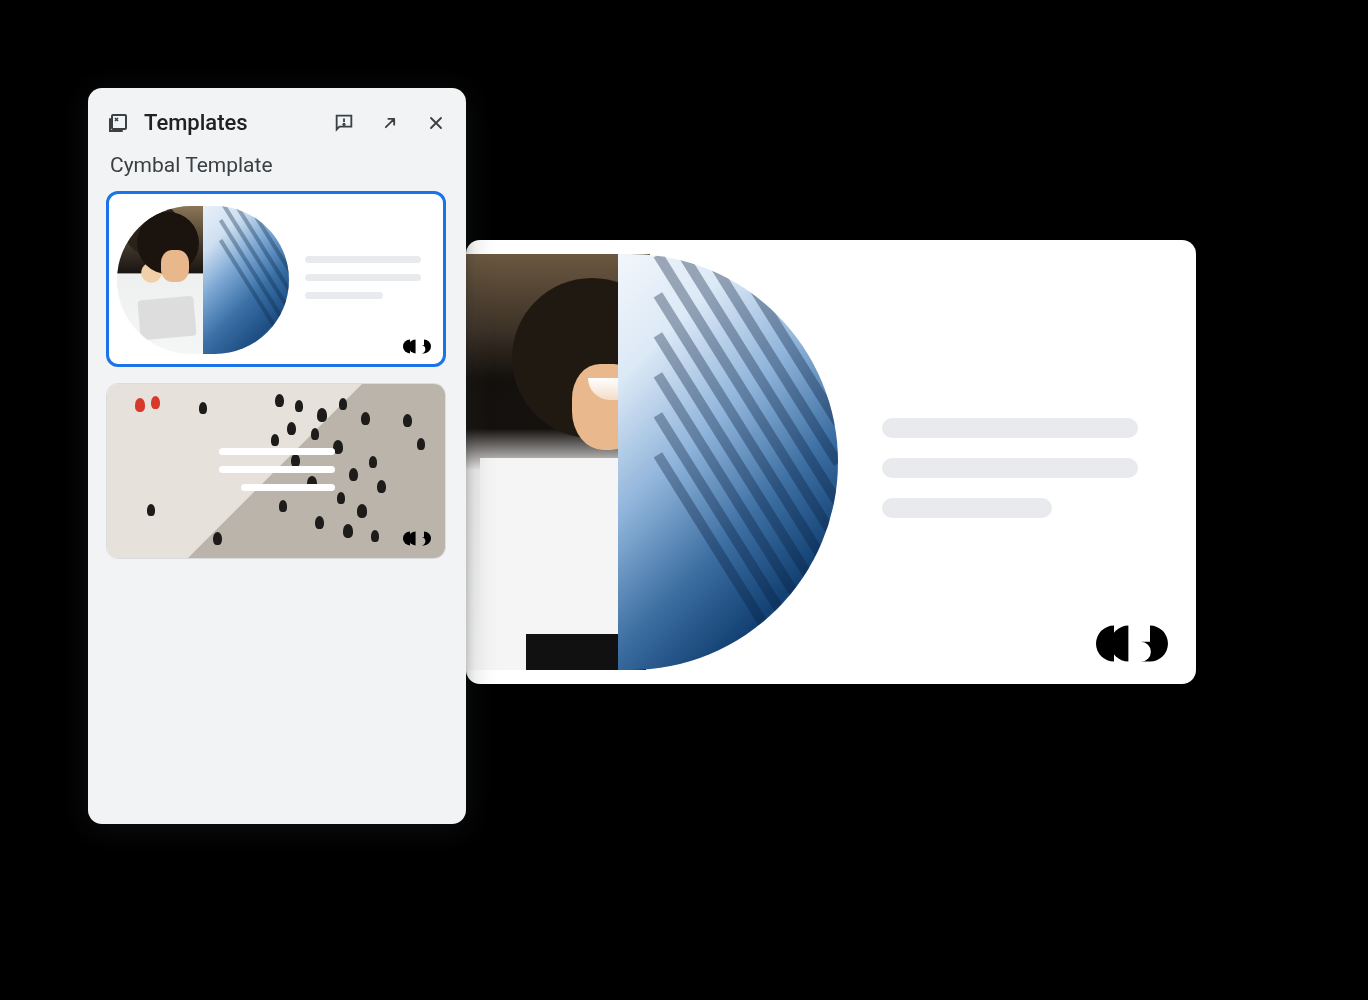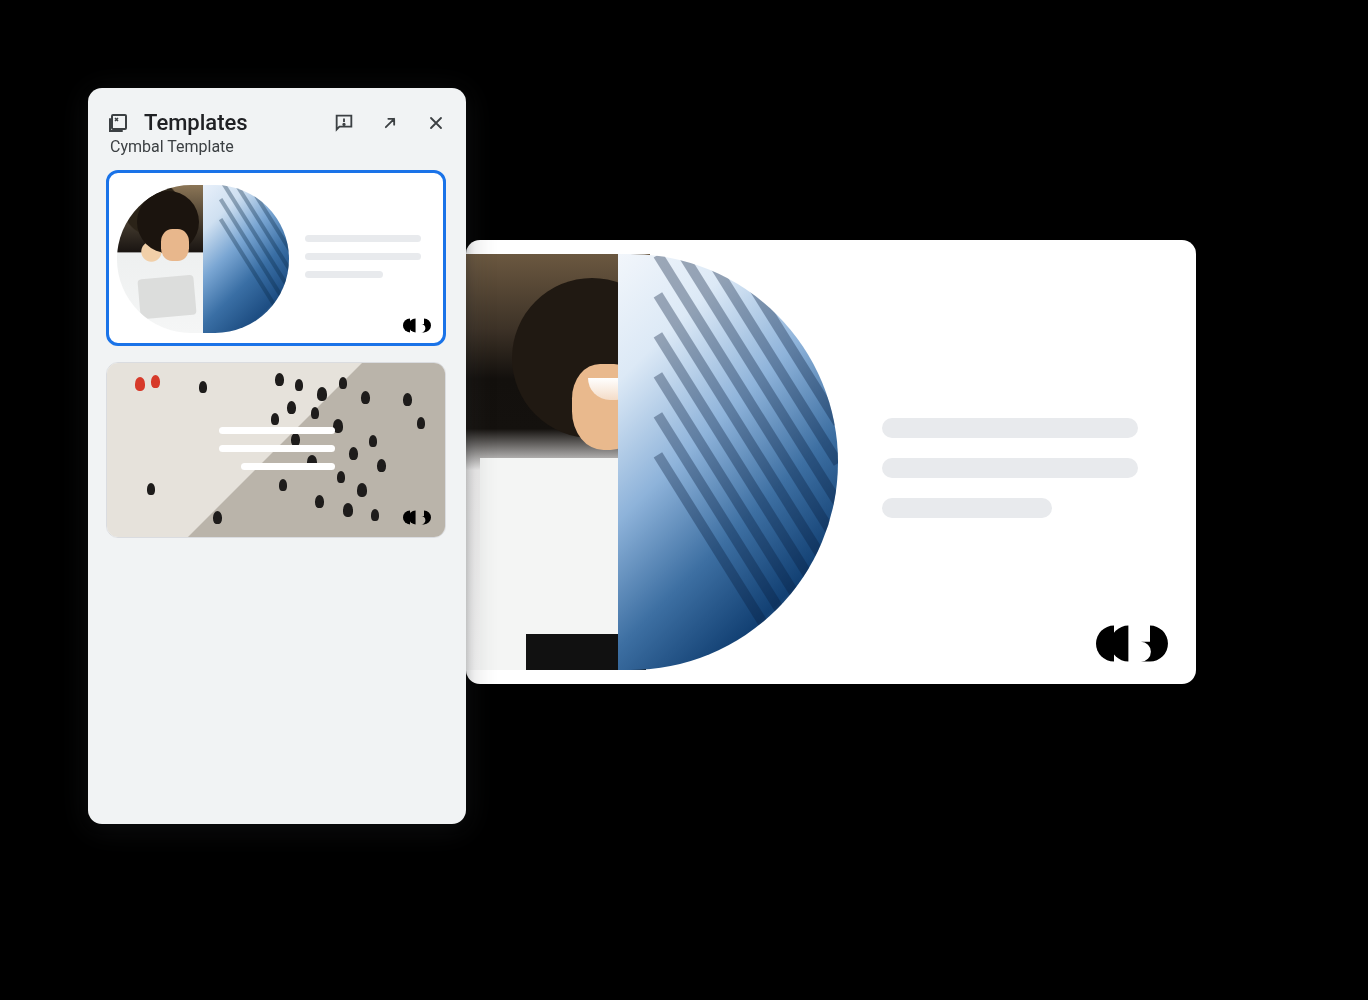--- a/index.html
+++ b/index.html
@@ -14,21 +14,21 @@
       background: #f1f3f4;
       border-radius: 14px;
       box-shadow: 0 2px 10px rgba(0,0,0,0.2), 0 4px 30px rgba(60,64,67,0.3);
       padding: 22px 18px;
       z-index: 10;
     }
 
     .panel-header {
       display: flex;
       align-items: center;
-      margin-bottom: 2px;
+      margin-bottom: 18px;
     }
     .panel-header .title-wrap {
       display: flex;
       align-items: center;
       gap: 14px;
       flex: 1;
     }
     .panel-title {
       font-size: 22px;
       font-weight: 500;
@@ -43,21 +43,21 @@
       width: 24px;
       height: 24px;
       display: flex;
       align-items: center;
       justify-content: center;
       cursor: pointer;
       color: #3c4043;
     }
 
     .subtitle {
-      font-size: 16px;
+      font-size: 21px;
       color: #3c4043;
       margin-bottom: 14px;
       padding-left: 4px;
     }
 
     .template-thumb {
       width: 340px;
       height: 176px;
       border-radius: 12px;
       border: 1px solid #dadce0;

